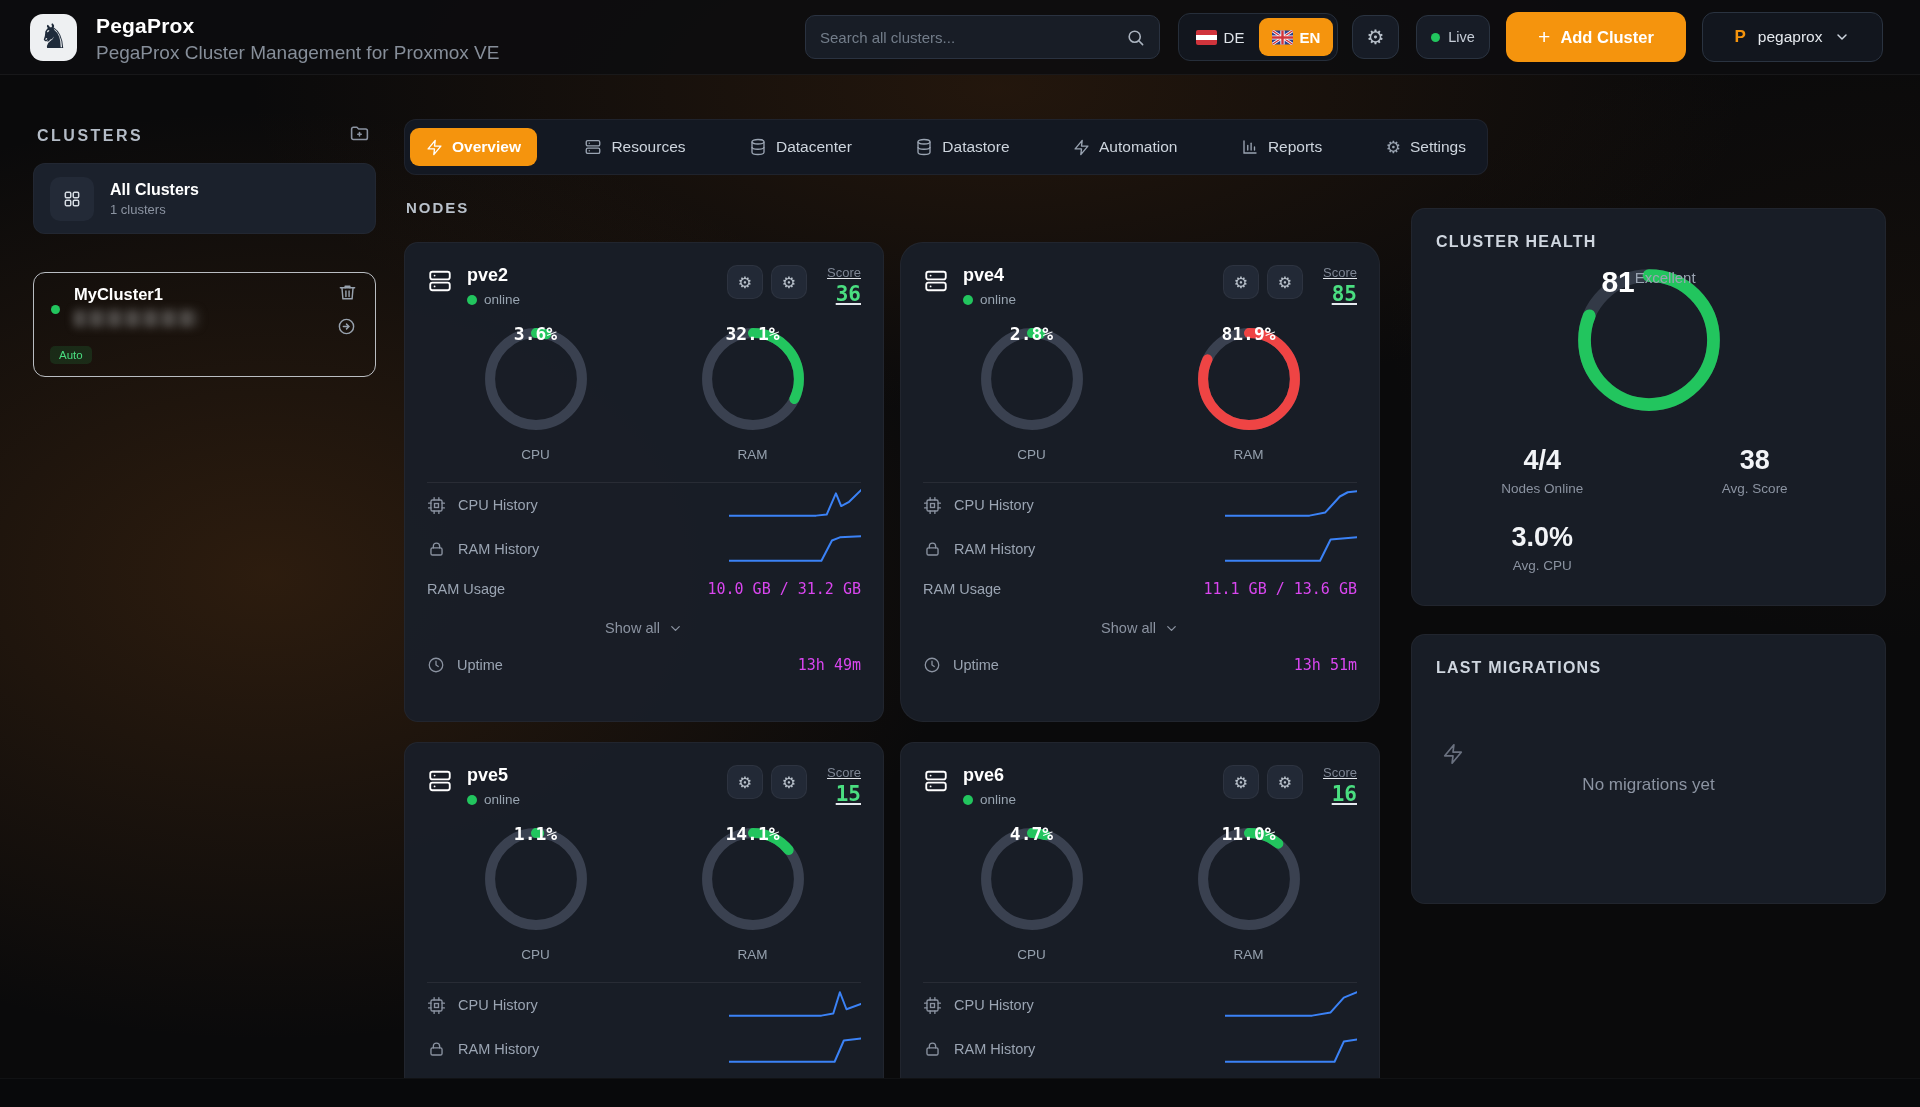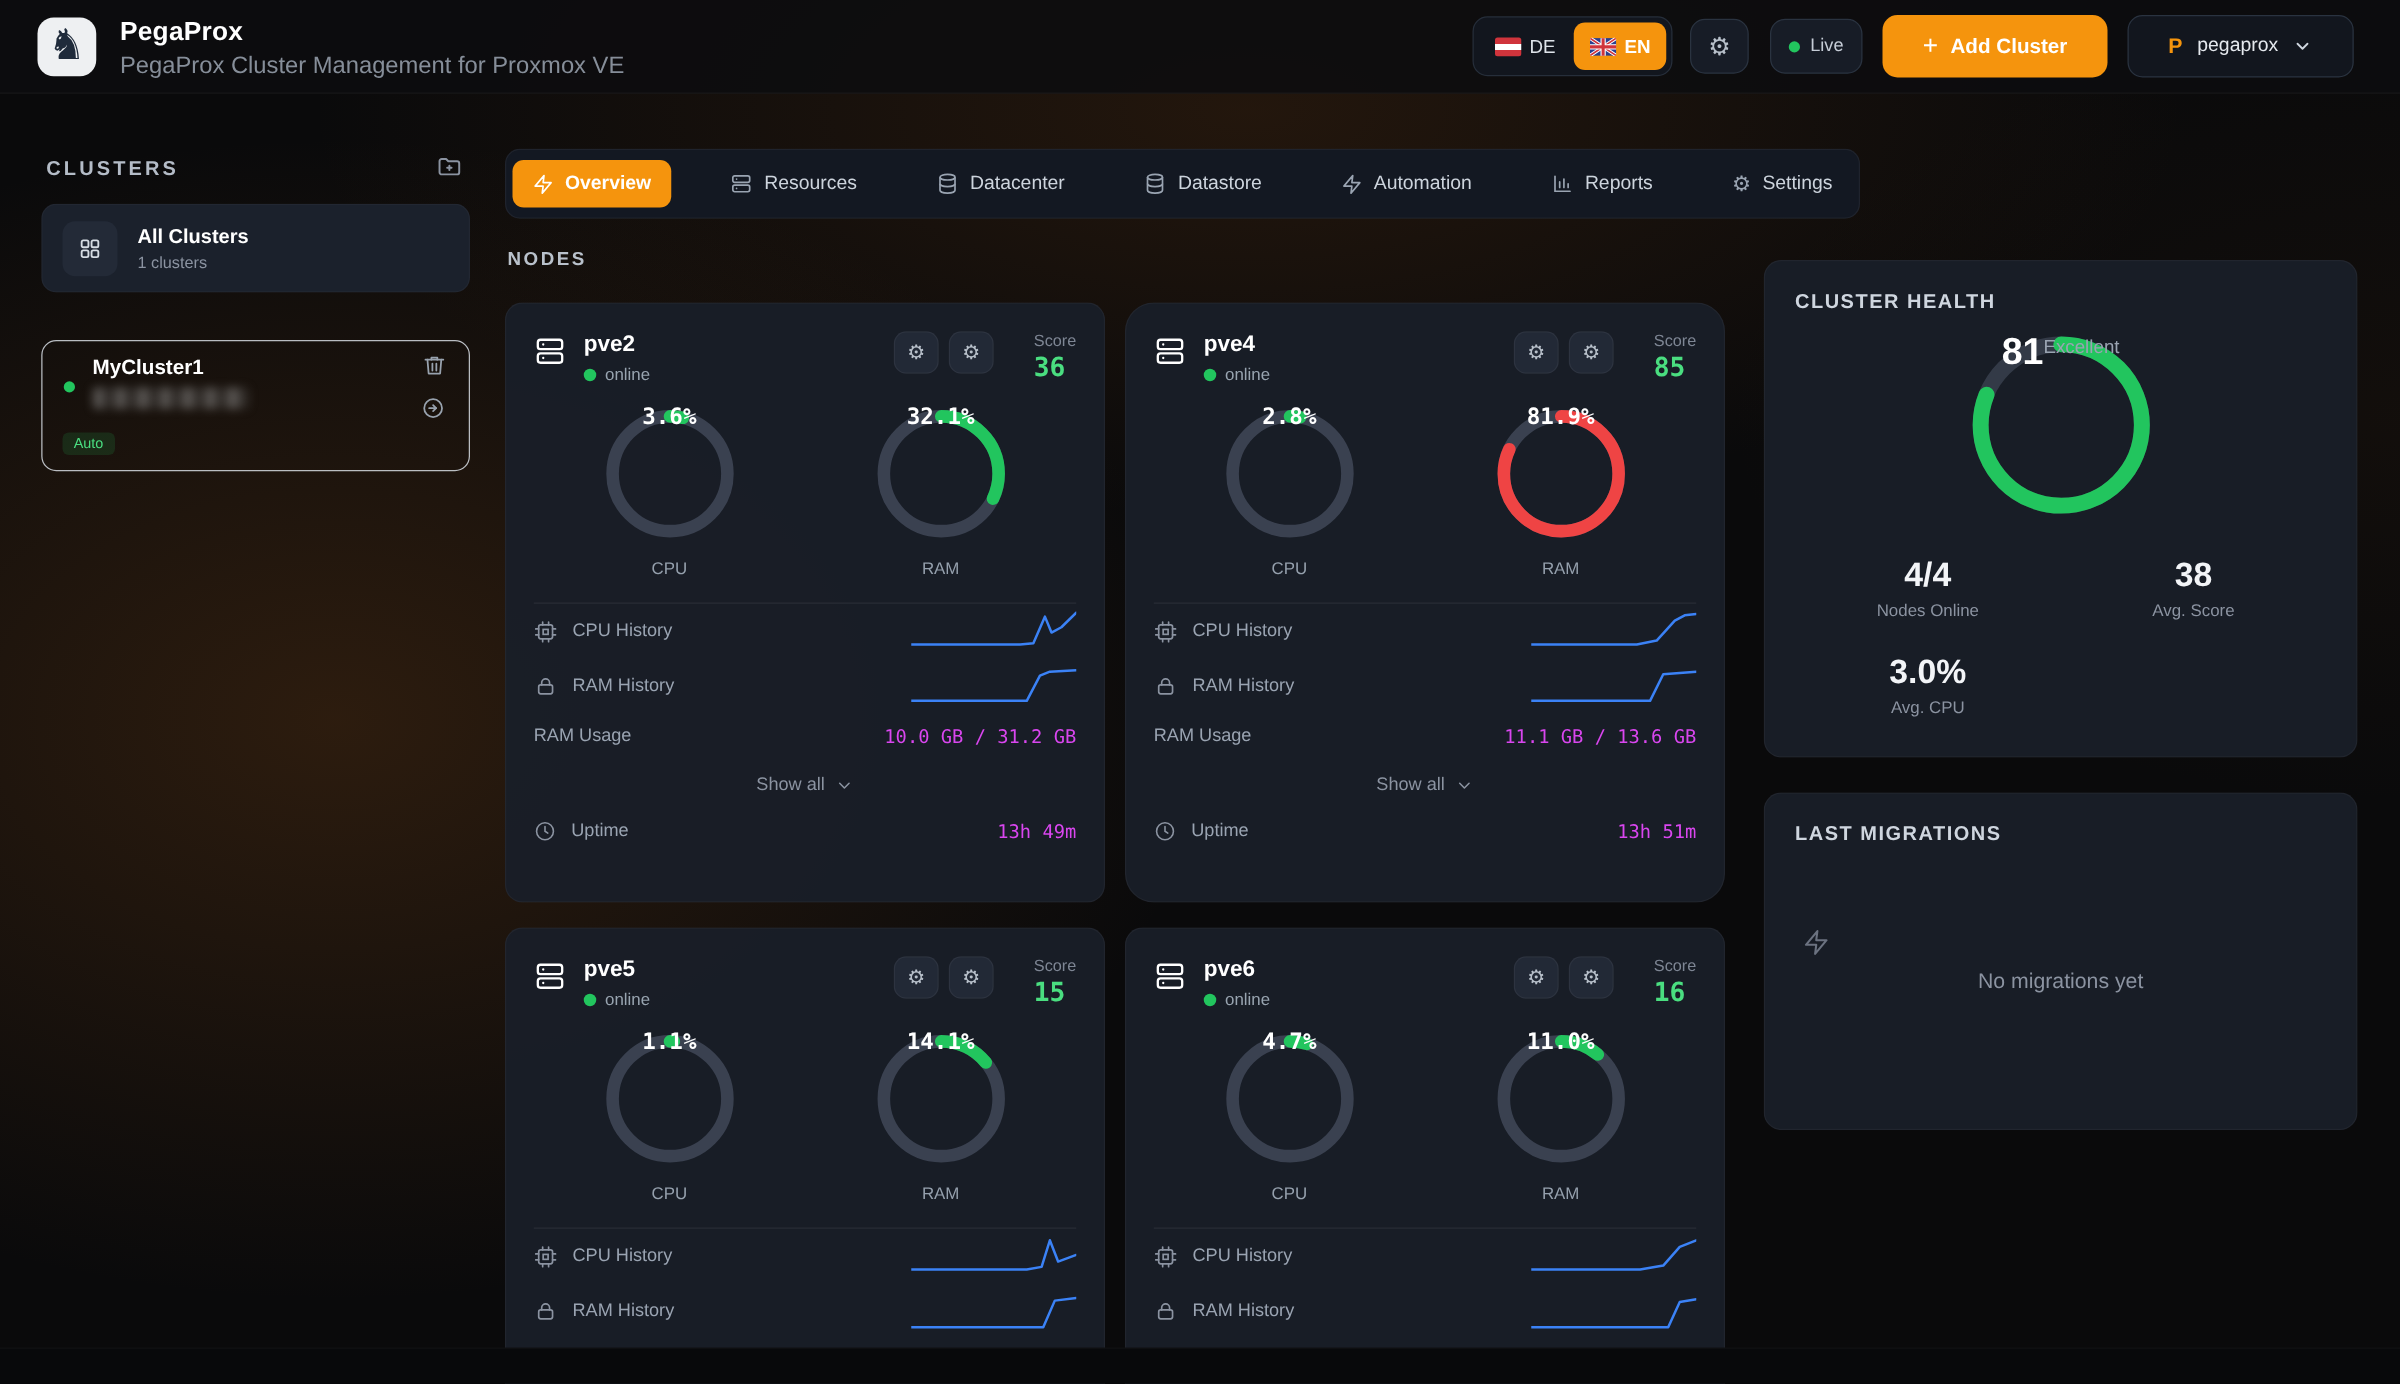--- a/index.html
+++ b/index.html
@@ -90,21 +90,21 @@
     border:1px solid rgba(255,255,255,0.04); border-radius:14px; padding:22px; }
   .nc-head { display:flex; align-items:flex-start; }
   .nc-servericon { color:#fff; margin-top:3px; }
   .nc-names { margin-left:14px; }
   .nc-name { font-size:18px; font-weight:700; color:#fff; }
   .nc-status { display:flex; align-items:center; gap:7px; margin-top:6px; font-size:13.5px; color:#98a4b0; }
   .nc-status .dot { width:10px; height:10px; }
   .nc-actions { margin-left:auto; display:flex; gap:8px; }
   .gearbtn { width:36px; height:34px; background:#222936; border:1px solid rgba(255,255,255,0.05);
     border-radius:10px; display:flex; align-items:center; justify-content:center; color:#b8c0ca; font-size:16px; cursor:pointer; }
-  .nc-score { margin-left:32px; text-align:left; }
+  .nc-score { margin-left:20px; text-align:right;text-decoration:underline; }
   .nc-score-label { font-size:13px; color:#7e8694; }
   .nc-score-val { font-family:"DejaVu Sans Mono", monospace; font-size:21px; font-weight:700; color:#4ade80; margin-top:2px; }
   .gauges { display:flex; margin-top:16px; }
   .gauge { flex:1; display:flex; flex-direction:column; align-items:center; }
   .donut-wrap { position:relative; width:112px; height:112px; }
   .donut { width:112px; height:112px; transform:rotate(-90deg); }
   .donut .track { fill:none; stroke:#3a4150; stroke-width:9; }
   .donut .arc { fill:none; stroke-width:9; stroke-linecap:round; }
   .donut-big { width:150px; height:150px; transform:rotate(-90deg); }
   .donut-big .track { fill:none; stroke:#333a47; stroke-width:8.5; }
@@ -144,20 +144,27 @@
 </head>
 <body>
 
 <div class="header">
   <div class="logo">
       <span>♞</span>
     </div>
   <div class="app-title">PegaProx</div>
   <div class="app-sub">PegaProx Cluster Management for Proxmox VE</div>
 
+  <div class="search">
+    <input placeholder="Search all clusters..." style="">
+    <svg class="ic mag" width="19" height="19" viewBox="0 0 24 24" fill="none" stroke="currentColor" stroke-width="2" stroke-linecap="round">
+        <circle cx="11" cy="11" r="7"></circle>
+        <line x1="21" y1="21" x2="16.5" y2="16.5"></line>
+      </svg>
+  </div>
 
   <div class="langs">
     <div class="lang">
       <span class="flag flag-at"></span>
       <span>DE</span>
     </div>
     <div class="lang active">
       <svg class="flag" viewBox="0 0 60 40">
         <rect width="60" height="40" fill="#2a3f8f"></rect>
         <path d="M0,0 60,40 M60,0 0,40" stroke="#fff" stroke-width="8"></path>

